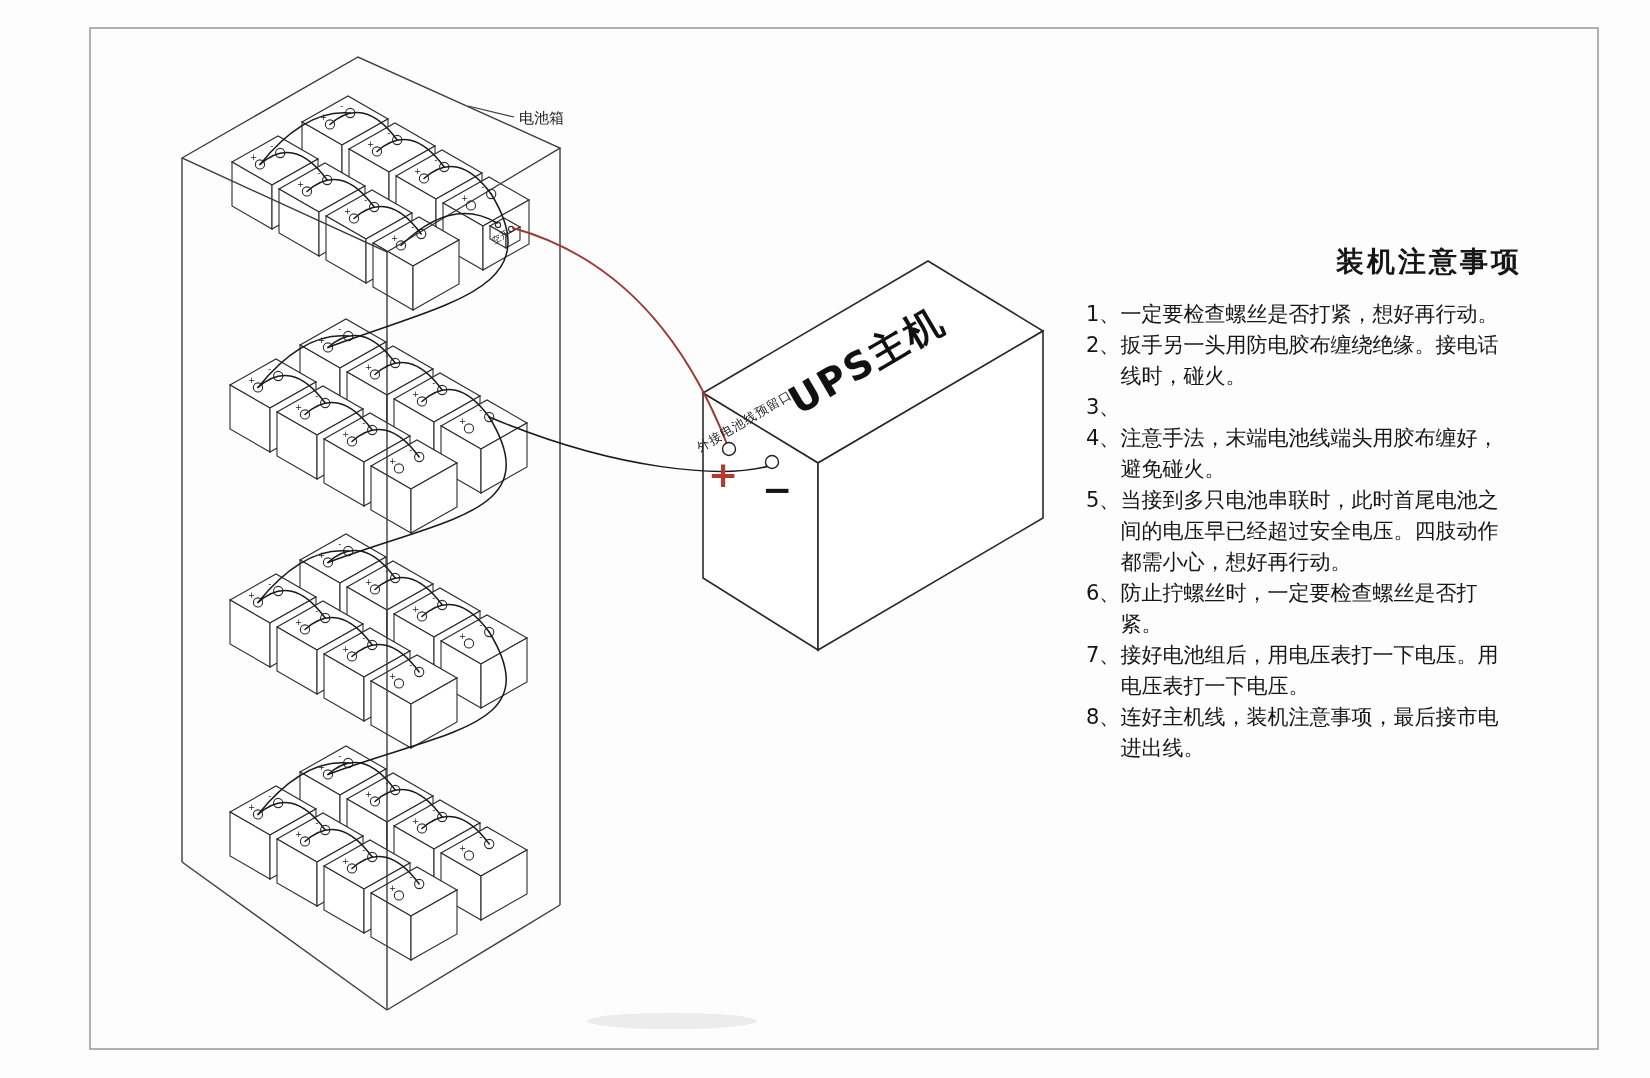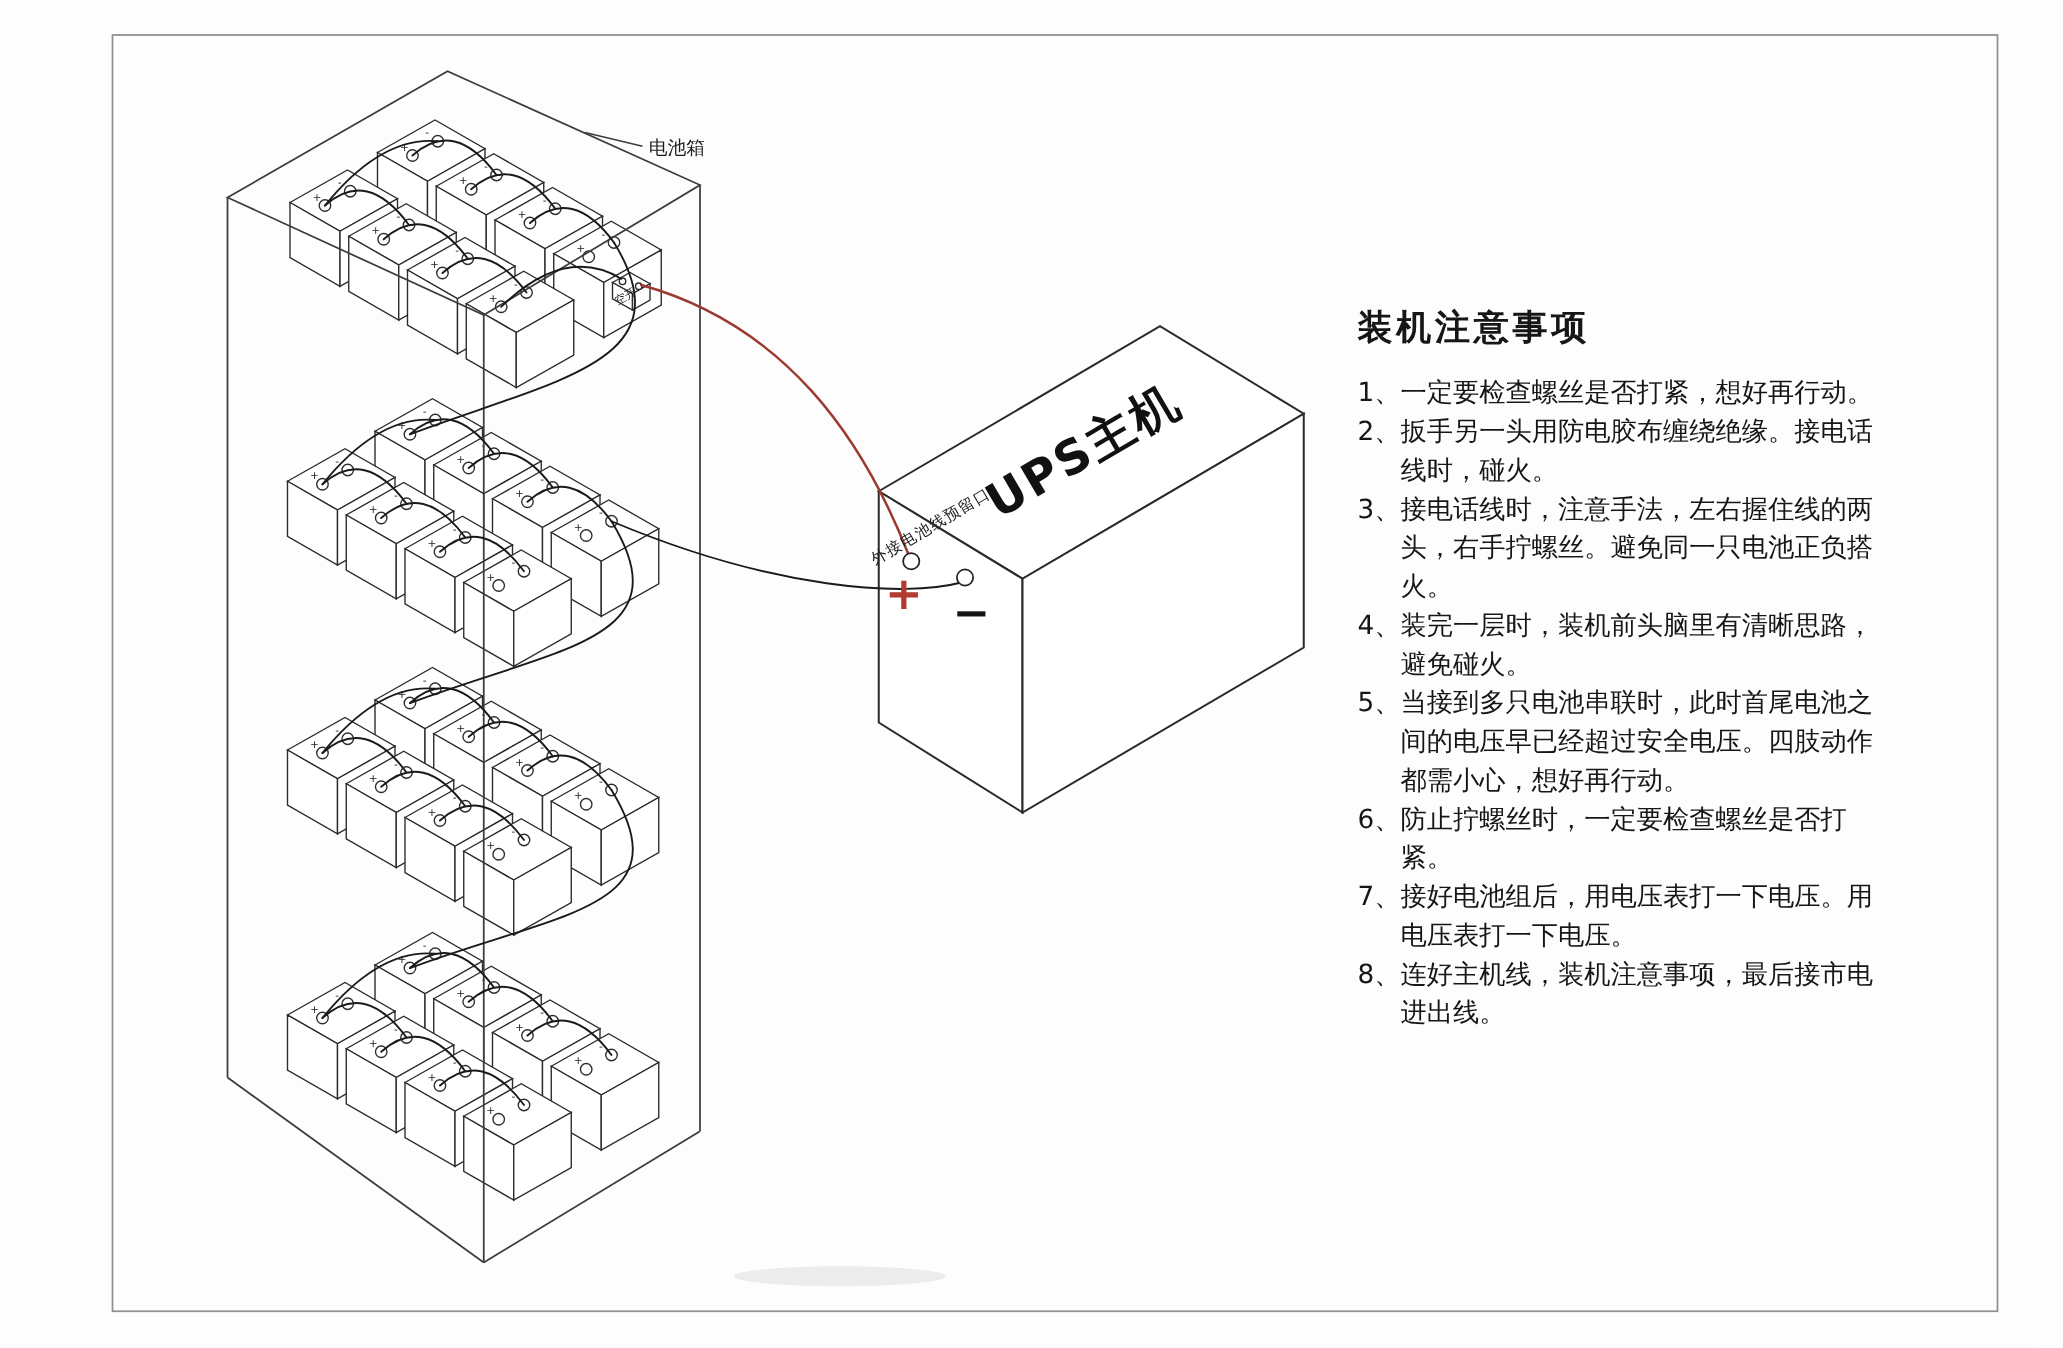--- a/index.html
+++ b/index.html
@@ -17,21 +17,21 @@
   .upsface{fill:#ffffff;stroke:#2a2a2a;stroke-width:1.6}
   .ups-title{font-size:38px;font-weight:bold;letter-spacing:2px;fill:#111}
   .port-label{font-size:12.5px;fill:#222;letter-spacing:1px}
   .term2{fill:#fff;stroke:#222;stroke-width:1.4}
   .plus{font-size:36px;font-weight:bold;fill:var(--plus,#b23a2e)}
   .minus{font-size:36px;font-weight:bold;fill:#141414}
   .small-label{font-size:15px;fill:#1c1c1c}
   .breaker-label{font-size:9px;fill:#1c1c1c}
   .leader{stroke:#3c3c3c;stroke-width:1.2}
   .notes{position:absolute;left:1086px;top:243px;width:436px}
-  .notes h2{margin:0 0 18px 0;font-size:28px;letter-spacing:3px;text-align:left;font-weight:bold}
+  .notes h2{margin:0 0 18px 0;font-size:28px;letter-spacing:3px;text-align:right;font-weight:bold}
   .note-item{display:flex;font-size:21px;line-height:31px}
   .note-num{flex:0 0 34px}
   .note-text{width:390px}
 </style>
 </head>
 <body>
 
 <div class="page">
   <svg viewBox="0 0 1650 1078" width="1650" height="1078">
 
@@ -410,25 +410,24 @@
     <div class="note-item">
       <span class="note-num">1、</span>
       <span class="note-text">一定要检查螺丝是否打紧，想好再行动。</span>
     </div>
     <div class="note-item">
       <span class="note-num">2、</span>
       <span class="note-text">扳手另一头用防电胶布缠绕绝缘。接电话线时，碰火。</span>
     </div>
     <div class="note-item">
       <span class="note-num">3、</span>
-      <span class="note-text">接电话线时，注意手法，左右握住线的两头，右手拧螺丝。避免同一只电池正负搭火。</span>
     </div>
     <div class="note-item">
       <span class="note-num">4、</span>
-      <span class="note-text">装完一层时，装机前头脑里有清晰思路，避免碰火。</span>
+      <span class="note-text">注意手法，末端电池线端头用胶布缠好，避免碰火。</span>
     </div>
     <div class="note-item">
       <span class="note-num">5、</span>
       <span class="note-text">当接到多只电池串联时，此时首尾电池之间的电压早已经超过安全电压。四肢动作都需小心，想好再行动。</span>
     </div>
     <div class="note-item">
       <span class="note-num">6、</span>
       <span class="note-text">防止拧螺丝时，一定要检查螺丝是否打紧。</span>
     </div>
     <div class="note-item">

